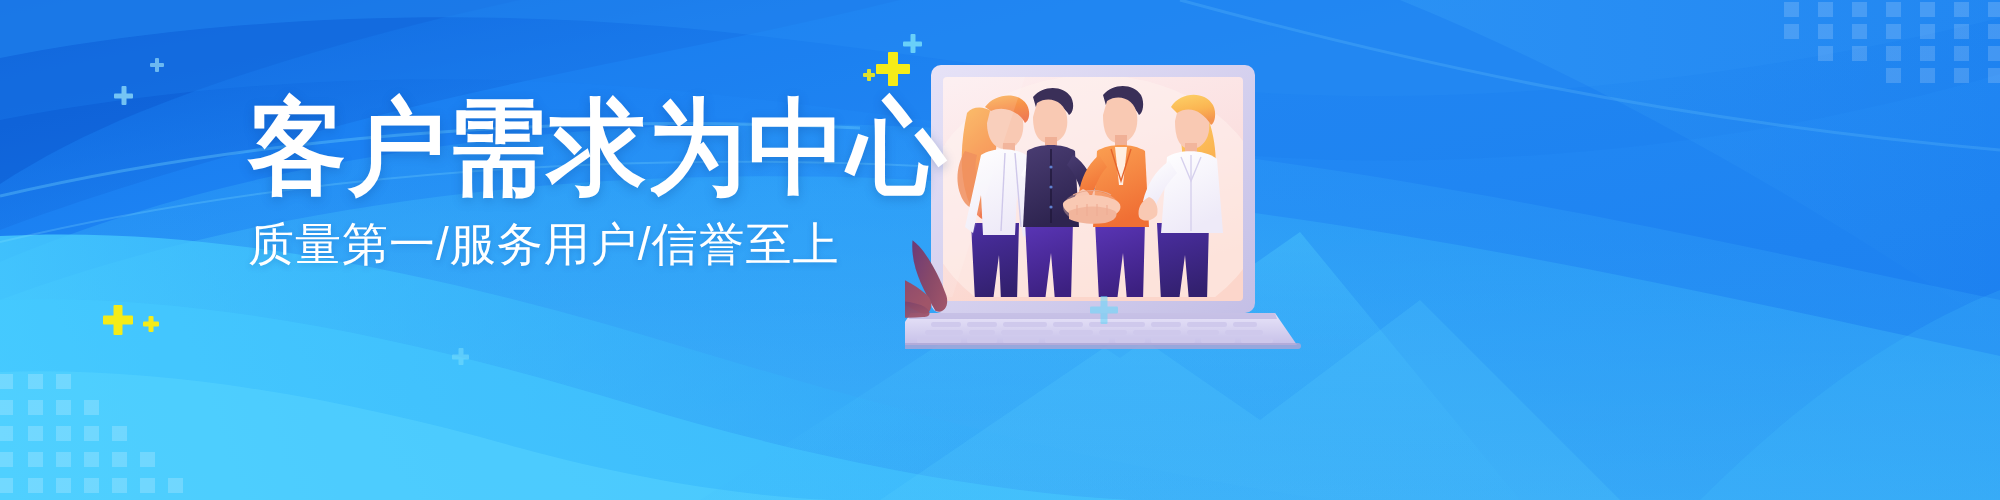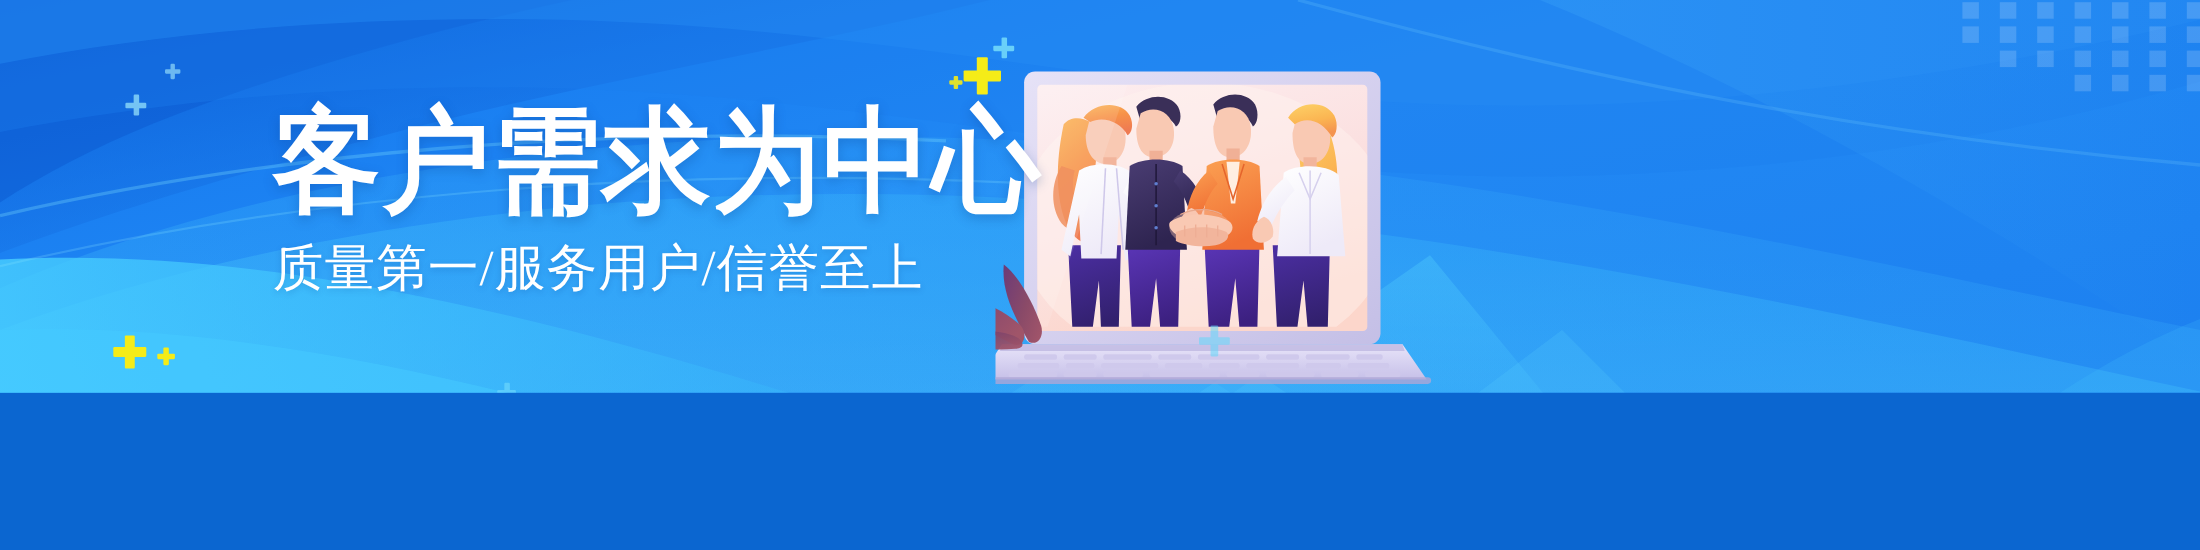--- a/index.html
+++ b/index.html
@@ -1,37 +1,37 @@
 <!DOCTYPE html>
 <html><head>
 <meta charset="utf-8">
 <style>
   html,body{margin:0;padding:0;background:#0b66d0;}
   *{box-sizing:border-box;}
   #banner{
-    position:relative;width:2000px;height:357px;overflow:hidden;
+    position:relative;width:2000px;height:500px;overflow:hidden;
     font-family:"Liberation Sans","DejaVu Sans",sans-serif;
     background:linear-gradient(105deg,#1479ef 0%,#1b83f2 22%,#2a90f6 45%,#1d86f0 66%,#1877ed 85%,#1f7ff0 100%);
   }
   .layer{position:absolute;inset:0;}
   .svgfull{position:absolute;left:0;top:0;width:2000px;height:500px;}
 
   
   #textblock{position:absolute;left:248px;top:95px;width:620px;z-index:40;}
   #headline{
     font-size:98px;line-height:1.0;font-weight:700;color:#ffffff;
     letter-spacing:2px;white-space:nowrap;
     text-shadow:0 3px 10px rgba(10,60,140,.28);
     font-family:"DejaVu Sans","Liberation Sans",sans-serif;
     transform:scaleY(1.06);transform-origin:left top;
   }
   #subline{
     margin-top:26px;font-size:46px;line-height:1.1;color:#ffffff;
     letter-spacing:1px;white-space:nowrap;font-weight:400;
-    font-family:Liberation Serif, serif;
+    font-family:Liberation Sans, sans-serif;
     text-shadow:0 2px 6px rgba(10,60,140,.22);
   }
 
   
   .plus{position:absolute;z-index:35;}
   .plus span{position:absolute;display:block;border-radius:1px;}
   .plus .h{left:0;top:50%;transform:translateY(-50%);width:100%;}
   .plus .v{top:0;left:50%;transform:translateX(-50%);height:100%;}
 
   

